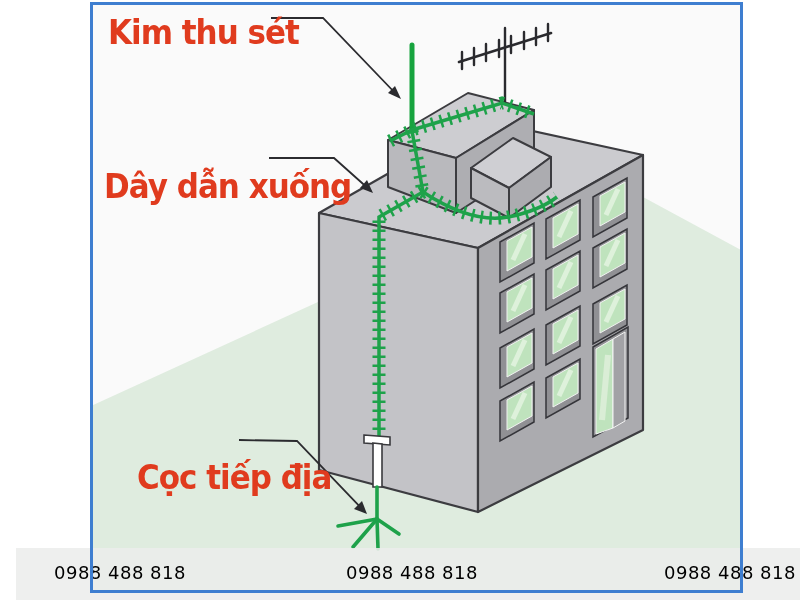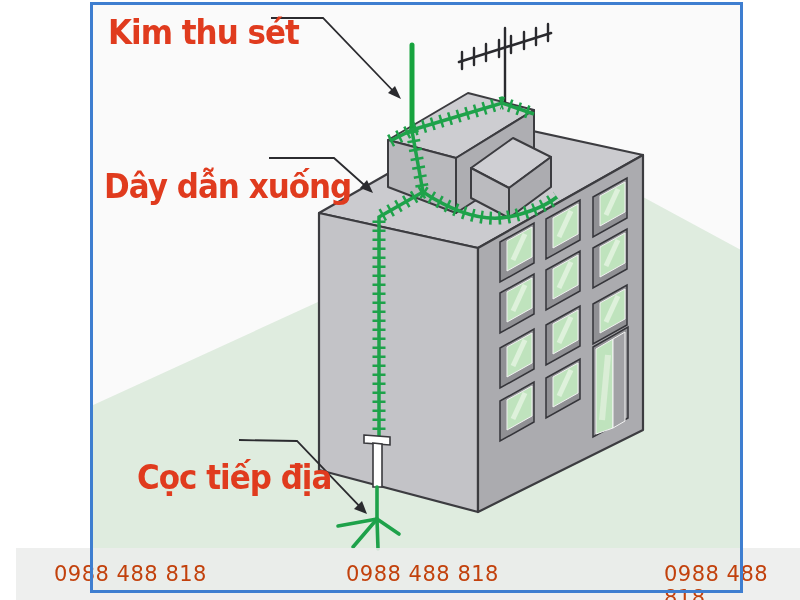--- a/index.html
+++ b/index.html
@@ -8,21 +8,21 @@
   .stage{position:absolute;left:16px;top:0;width:800px;height:508px;}
   svg.drawing{position:absolute;left:0;top:0;z-index:1;}
   .diagram-label{position:absolute;z-index:2;color:#e03b1e;font-weight:bold;
        font-size:31px;letter-spacing:-1px;white-space:nowrap;
        font-family:"DejaVu Sans",sans-serif;transform:scaleY(1.08);}
   #label-kim{left:92px;top:14px;}
   #label-day{left:88px;top:168px;}
   #label-coc{left:121px;top:459px;}
   .footer-bar{position:absolute;left:0;top:548px;width:800px;height:52px;z-index:3;
        background:rgba(236,237,236,0.88);}
-  .footer-bar span{position:absolute;top:14px;font-size:21px;color:#c2410c;
+  .footer-bar span{position:absolute;top:14px;font-size:18px;color:#000000;
        letter-spacing:0.5px;font-family:"DejaVu Sans","Liberation Sans",sans-serif;}
   #phone-left{left:38px;} #phone-center{left:330px;} #phone-right{left:648px;}
   .frame-border{position:absolute;left:74px;top:2px;width:653px;height:591px;z-index:4;
        border:3px solid #3e7ed0;box-sizing:border-box;pointer-events:none;}
 </style>
 </head>
 <body>
 
 <div class="stage">
 

